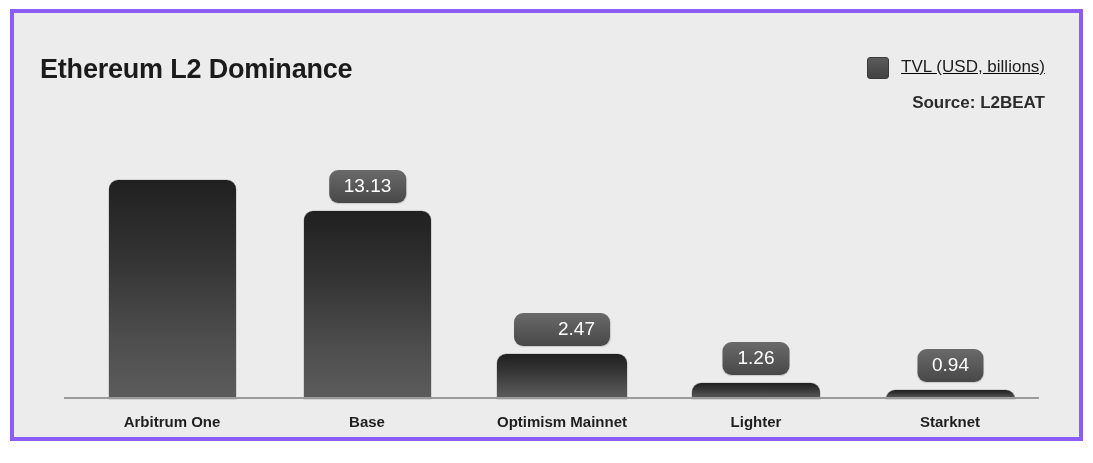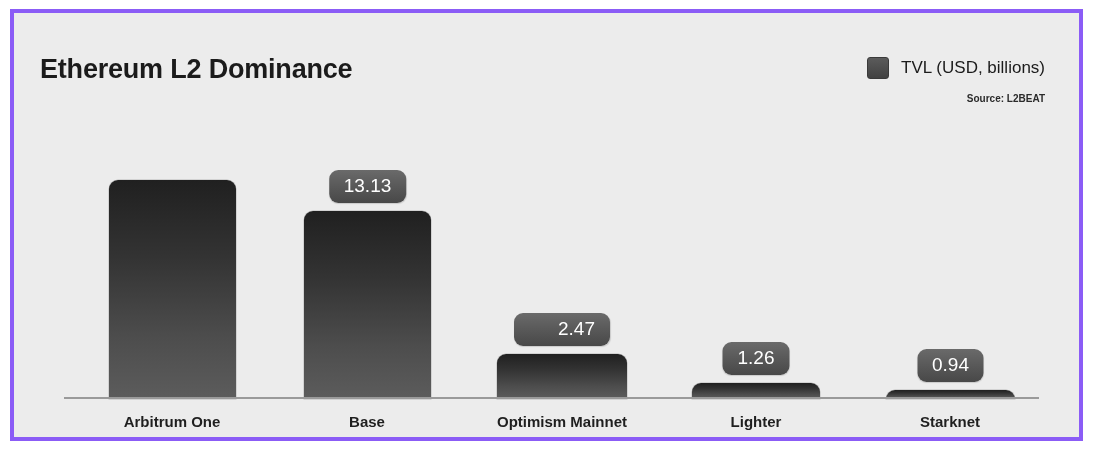--- a/index.html
+++ b/index.html
@@ -36,41 +36,42 @@
     color: #1b1b1b;
     letter-spacing: -0.2px;
     white-space: nowrap;
   }
 
   #legend {
     position: absolute;
     right: 34px;
     top: 44px;
     display: flex;
-    align-items: center;
+    align-items: flex-start;
     gap: 12px;
+    text-decoration: underline;
   }
   #legend-swatch {
     width: 22px;
     height: 22px;
     border-radius: 3px;
     background: linear-gradient(180deg, #5b5b5b 0%, #424242 100%);
     border: 1px solid #3a3a3a;
     box-sizing: border-box;
   }
   #legend-label {
     font-size: 17px;
     color: #1b1b1b;
     white-space: nowrap;
   }
   #source-note {
     position: absolute;
     right: 34px;
     top: 80px;
-    font-size: 10px;
+    font-size: 17px;
     font-weight: bold;
     color: #2b2b2b;
     white-space: nowrap;
   }
 
   
   #plot {
     position: absolute;
     left: 50px;
     top: 110px;

